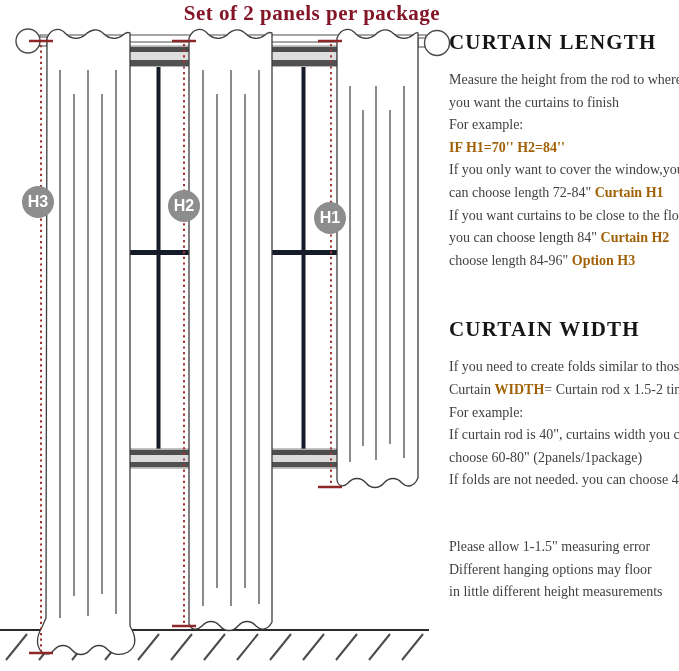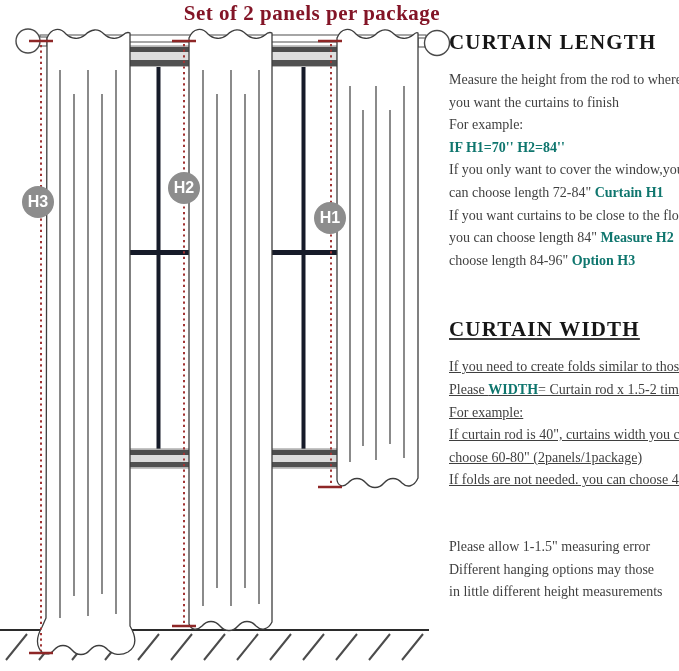--- a/index.html
+++ b/index.html
@@ -19,24 +19,24 @@
     background:#8d8d8d; color:#ffffff;
     font-family:"Liberation Sans", sans-serif; font-weight:bold; font-size:16px;
     display:flex; align-items:center; justify-content:center;
     transform:translate(-50%,-50%);
   }
   .text-col { position:absolute; left:449px; top:30px; width:230px; color:#3f3f3f; }
   .text-col h2 {
     margin:0 0 14px 0; font-size:21px; font-weight:bold; color:#161616;
     letter-spacing:1.2px; white-space:nowrap;
   }
-  .sec2 { margin-top:45px;text-decoration:underline; }
+  .sec2 { margin-top:45px; }
   .sec3 { margin-top:44px; }
   .line { font-size:14px; line-height:22.6px; white-space:nowrap; }
-  .line .b { font-weight:bold; color:#0f766e; }
+  .line .b { font-weight:bold; color:#a16207; }
 </style>
 </head>
 <body>
 
 <div class="title">Set of 2 panels per package</div>
 
 <div class="illustration">
   <svg width="455" height="645" viewBox="0 0 455 645">
 
     <g>
@@ -82,50 +82,50 @@
 
     <g>
       <path d="M41 19 V625" stroke="#a13434" stroke-width="2" stroke-dasharray="2.2 3.4" fill="none"></path>
       <path d="M184 18 V599" stroke="#a13434" stroke-width="2" stroke-dasharray="2.2 3.4" fill="none"></path>
       <path d="M331 18 V460" stroke="#a13434" stroke-width="2" stroke-dasharray="2.2 3.4" fill="none"></path>
       <path d="M29 15 H53 M172 15 H196 M318 15 H342 M29 627 H53 M172 600 H196 M318 461 H342" stroke="#8e2727" stroke-width="2.6" fill="none"></path>
     </g>
   </svg>
 
   <div class="badge" style="left:38px; top:176px;">H3</div>
-  <div class="badge" style="left:184px; top:162px;">H2</div>
+  <div class="badge" style="left:184px; top:180px;">H2</div>
   <div class="badge" style="left:330px; top:192px;">H1</div>
 </div>
 
 <div class="text-col">
   <section class="sec1">
     <h2>CURTAIN LENGTH</h2>
     <div class="lines">
         <div class="line"><span>Measure the height from the rod to where</span></div>
         <div class="line"><span>you want the curtains to finish</span></div>
         <div class="line"><span>For example:</span></div>
         <div class="line"><span class="b">IF H1=70'' H2=84''</span></div>
         <div class="line"><span>If you only want to cover the window,you</span></div>
         <div class="line"><span>can choose length 72-84" </span><span class="b">Curtain H1</span></div>
         <div class="line"><span>If you want curtains to be close to the floor,</span></div>
-        <div class="line"><span>you can choose length 84" </span><span class="b">Measure H2</span></div>
+        <div class="line"><span>you can choose length 84" </span><span class="b">Curtain H2</span></div>
         <div class="line"><span>choose length 84-96" </span><span class="b">Option H3</span></div>
       </div>
   </section>
   <section class="sec2">
     <h2>CURTAIN WIDTH</h2>
     <div class="lines">
         <div class="line"><span>If you need to create folds similar to those</span></div>
-        <div class="line"><span>Please </span><span class="b">WIDTH</span><span>= Curtain rod x 1.5-2 times</span></div>
+        <div class="line"><span>Curtain </span><span class="b">WIDTH</span><span>= Curtain rod x 1.5-2 times</span></div>
         <div class="line"><span>For example:</span></div>
         <div class="line"><span>If curtain rod is 40", curtains width you can</span></div>
         <div class="line"><span>choose 60-80" (2panels/1package)</span></div>
         <div class="line"><span>If folds are not needed. you can choose 40"</span></div>
       </div>
   </section>
   <section class="sec3">
     <div class="lines">
         <div class="line"><span>Please allow 1-1.5" measuring error</span></div>
-        <div class="line"><span>Different hanging options may those</span></div>
+        <div class="line"><span>Different hanging options may floor</span></div>
         <div class="line"><span>in little different height measurements</span></div>
       </div>
   </section>
 </div>
 
 </body></html>

